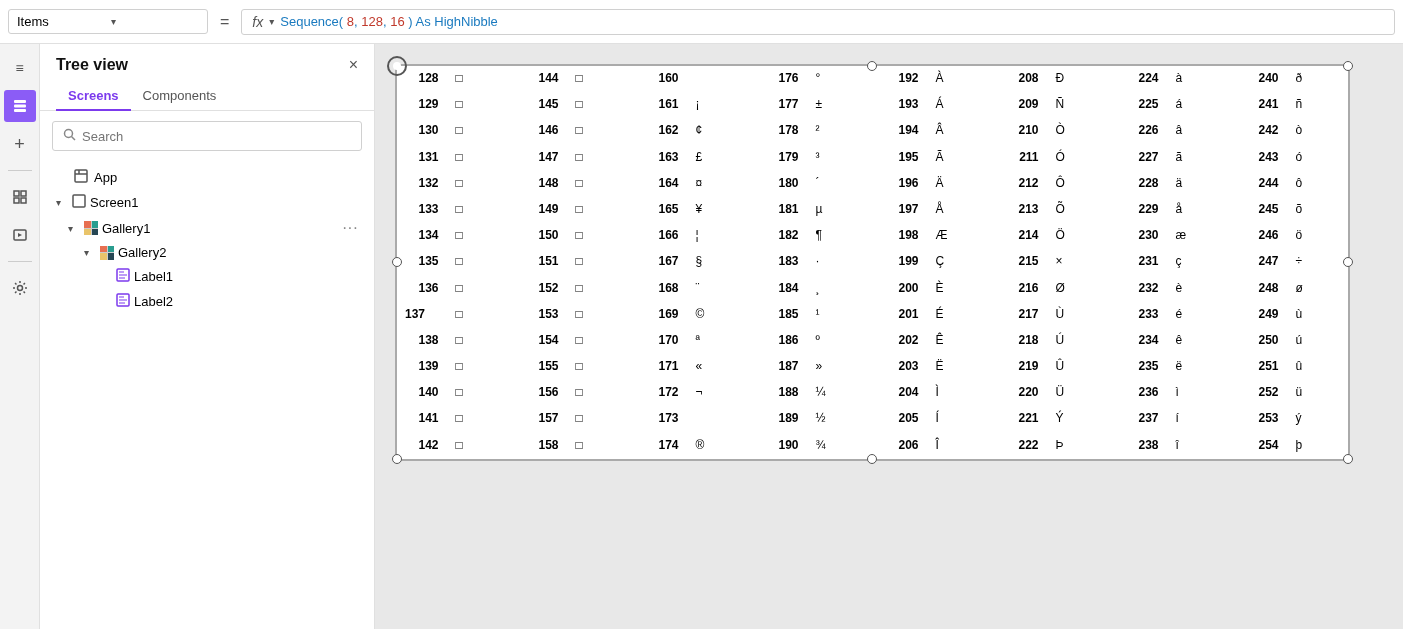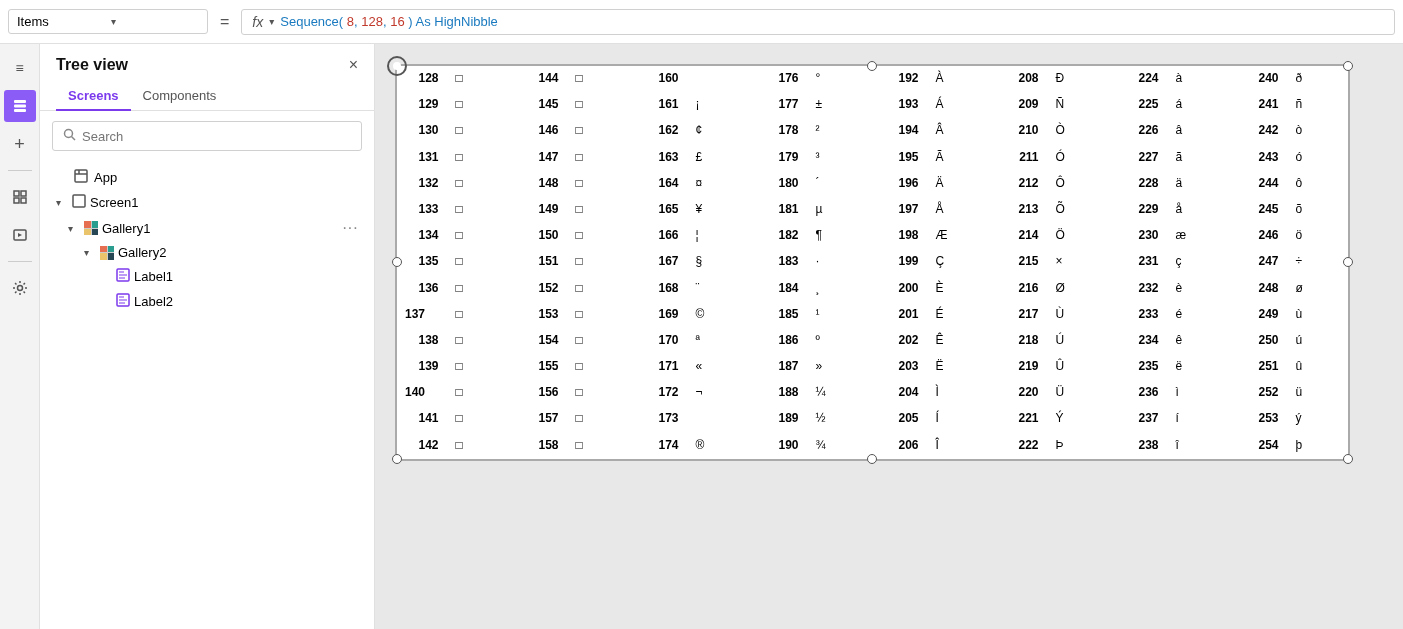--- a/index.html
+++ b/index.html
@@ -588,21 +588,21 @@
               <td style="text-align: right; font-weight: bold;">203</td>
               <td style="text-align: left; padding-right: 14px;">Ë</td>
               <td style="text-align: right; font-weight: bold;">219</td>
               <td style="text-align: left; padding-right: 14px;">Û</td>
               <td style="text-align: right; font-weight: bold;">235</td>
               <td style="text-align: left; padding-right: 14px;">ë</td>
               <td style="text-align: right; font-weight: bold;">251</td>
               <td style="text-align: left; padding-right: 14px;">û</td>
             </tr>
             <tr>
-              <td style="font-weight: bold;">140</td>
+              <td style="text-align: right; font-weight: bold;">140</td>
               <td style="text-align: left; padding-right: 14px;">□</td>
               <td style="text-align: right; font-weight: bold;">156</td>
               <td style="text-align: left; padding-right: 14px;">□</td>
               <td style="text-align: right; font-weight: bold;">172</td>
               <td style="text-align: left; padding-right: 14px;">¬</td>
               <td style="text-align: right; font-weight: bold;">188</td>
               <td style="text-align: left; padding-right: 14px;">¼</td>
               <td style="text-align: right; font-weight: bold;">204</td>
               <td style="text-align: left; padding-right: 14px;">Ì</td>
               <td style="text-align: right; font-weight: bold;">220</td>

